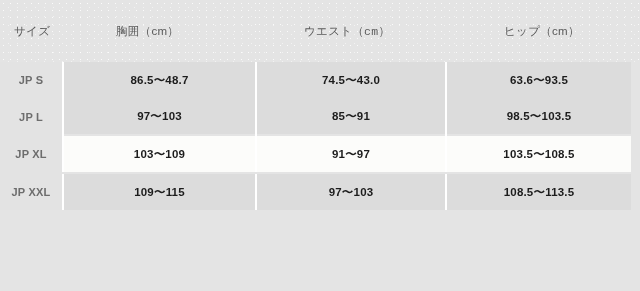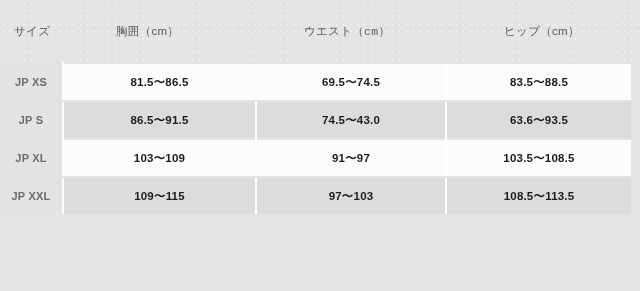--- a/index.html
+++ b/index.html
@@ -113,35 +113,35 @@
     <thead>
       <tr>
         <th class="h-size noise">サイズ</th>
         <th class="h-bust noise">胸囲（cm）</th>
         <th class="h-waist noise">ウエスト（cm）</th>
         <th class="h-hip noise">ヒップ（cm）</th>
       </tr>
     </thead>
     <tbody>
 
-      <tr class="row-odd">
-        <td class="size-label noise">JP XS</td>
-        <td class="val">81.5〜86.5</td>
-        <td class="val">69.5〜74.5</td>
-        <td class="val last">83.5〜88.5</td>
-      </tr>
 
       <tr class="row-even">
         <td class="size-label noise">JP S</td>
-        <td class="val noise">86.5〜91.5</td>
+        <td class="val noise">86.5〜48.7</td>
         <td class="val noise">74.5〜43.0</td>
         <td class="val noise last">63.6〜93.5</td>
       </tr>
 
 
+      <tr class="row-even">
+        <td class="size-label noise">JP L</td>
+        <td class="val noise">97〜103</td>
+        <td class="val noise">85〜91</td>
+        <td class="val noise last">98.5〜103.5</td>
+      </tr>
 
       <tr class="row-odd">
         <td class="size-label noise">JP XL</td>
         <td class="val">103〜109</td>
         <td class="val">91〜97</td>
         <td class="val last">103.5〜108.5</td>
       </tr>
 
       <tr class="row-even">
         <td class="size-label noise">JP XXL</td>

